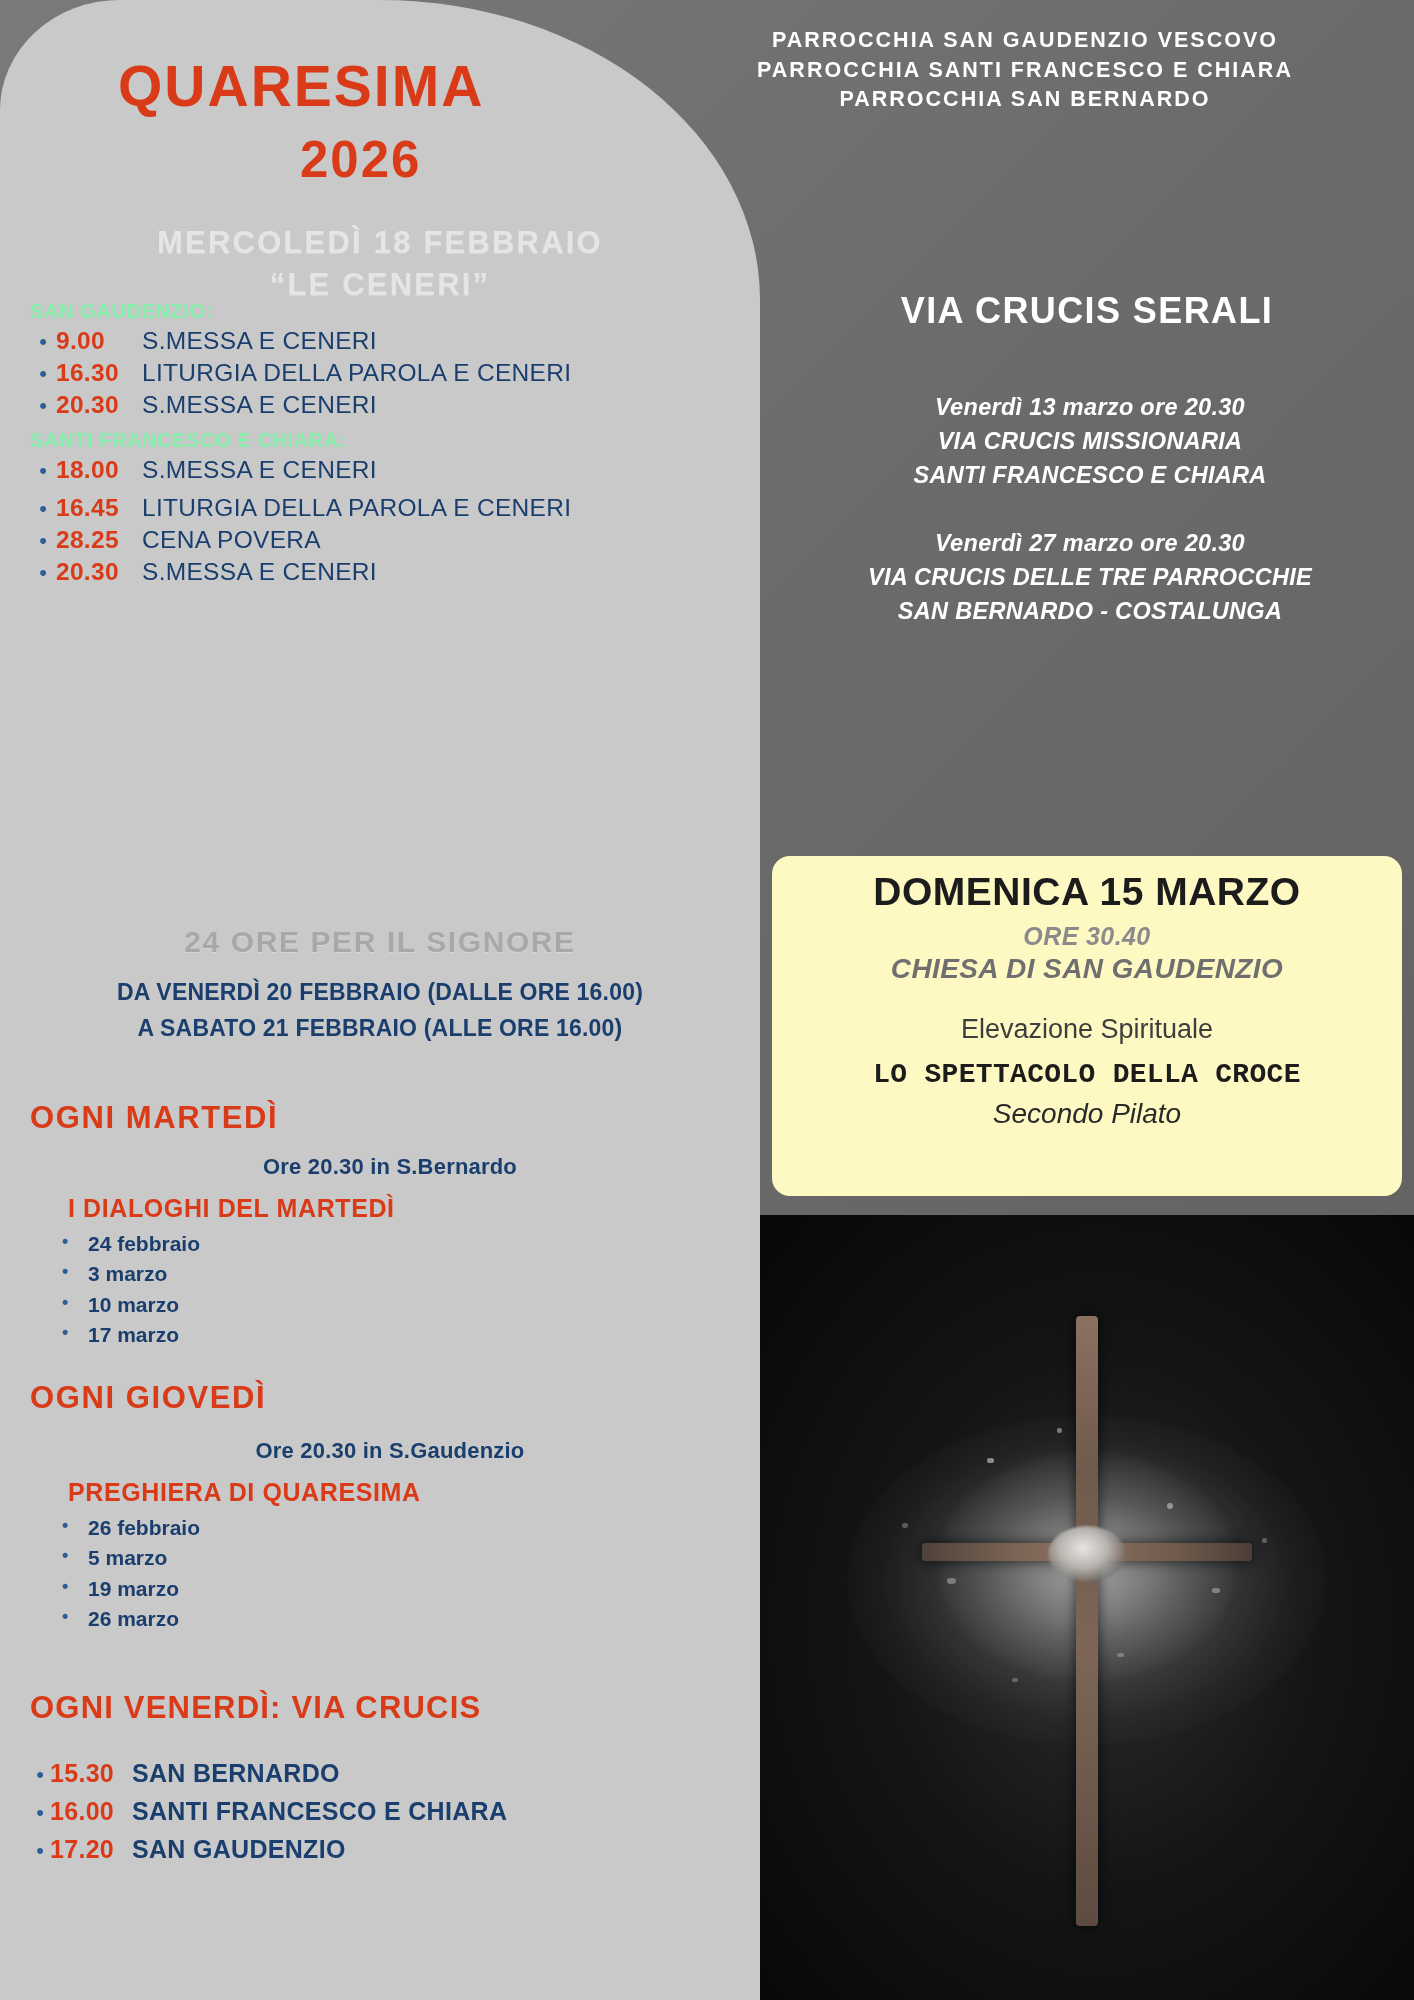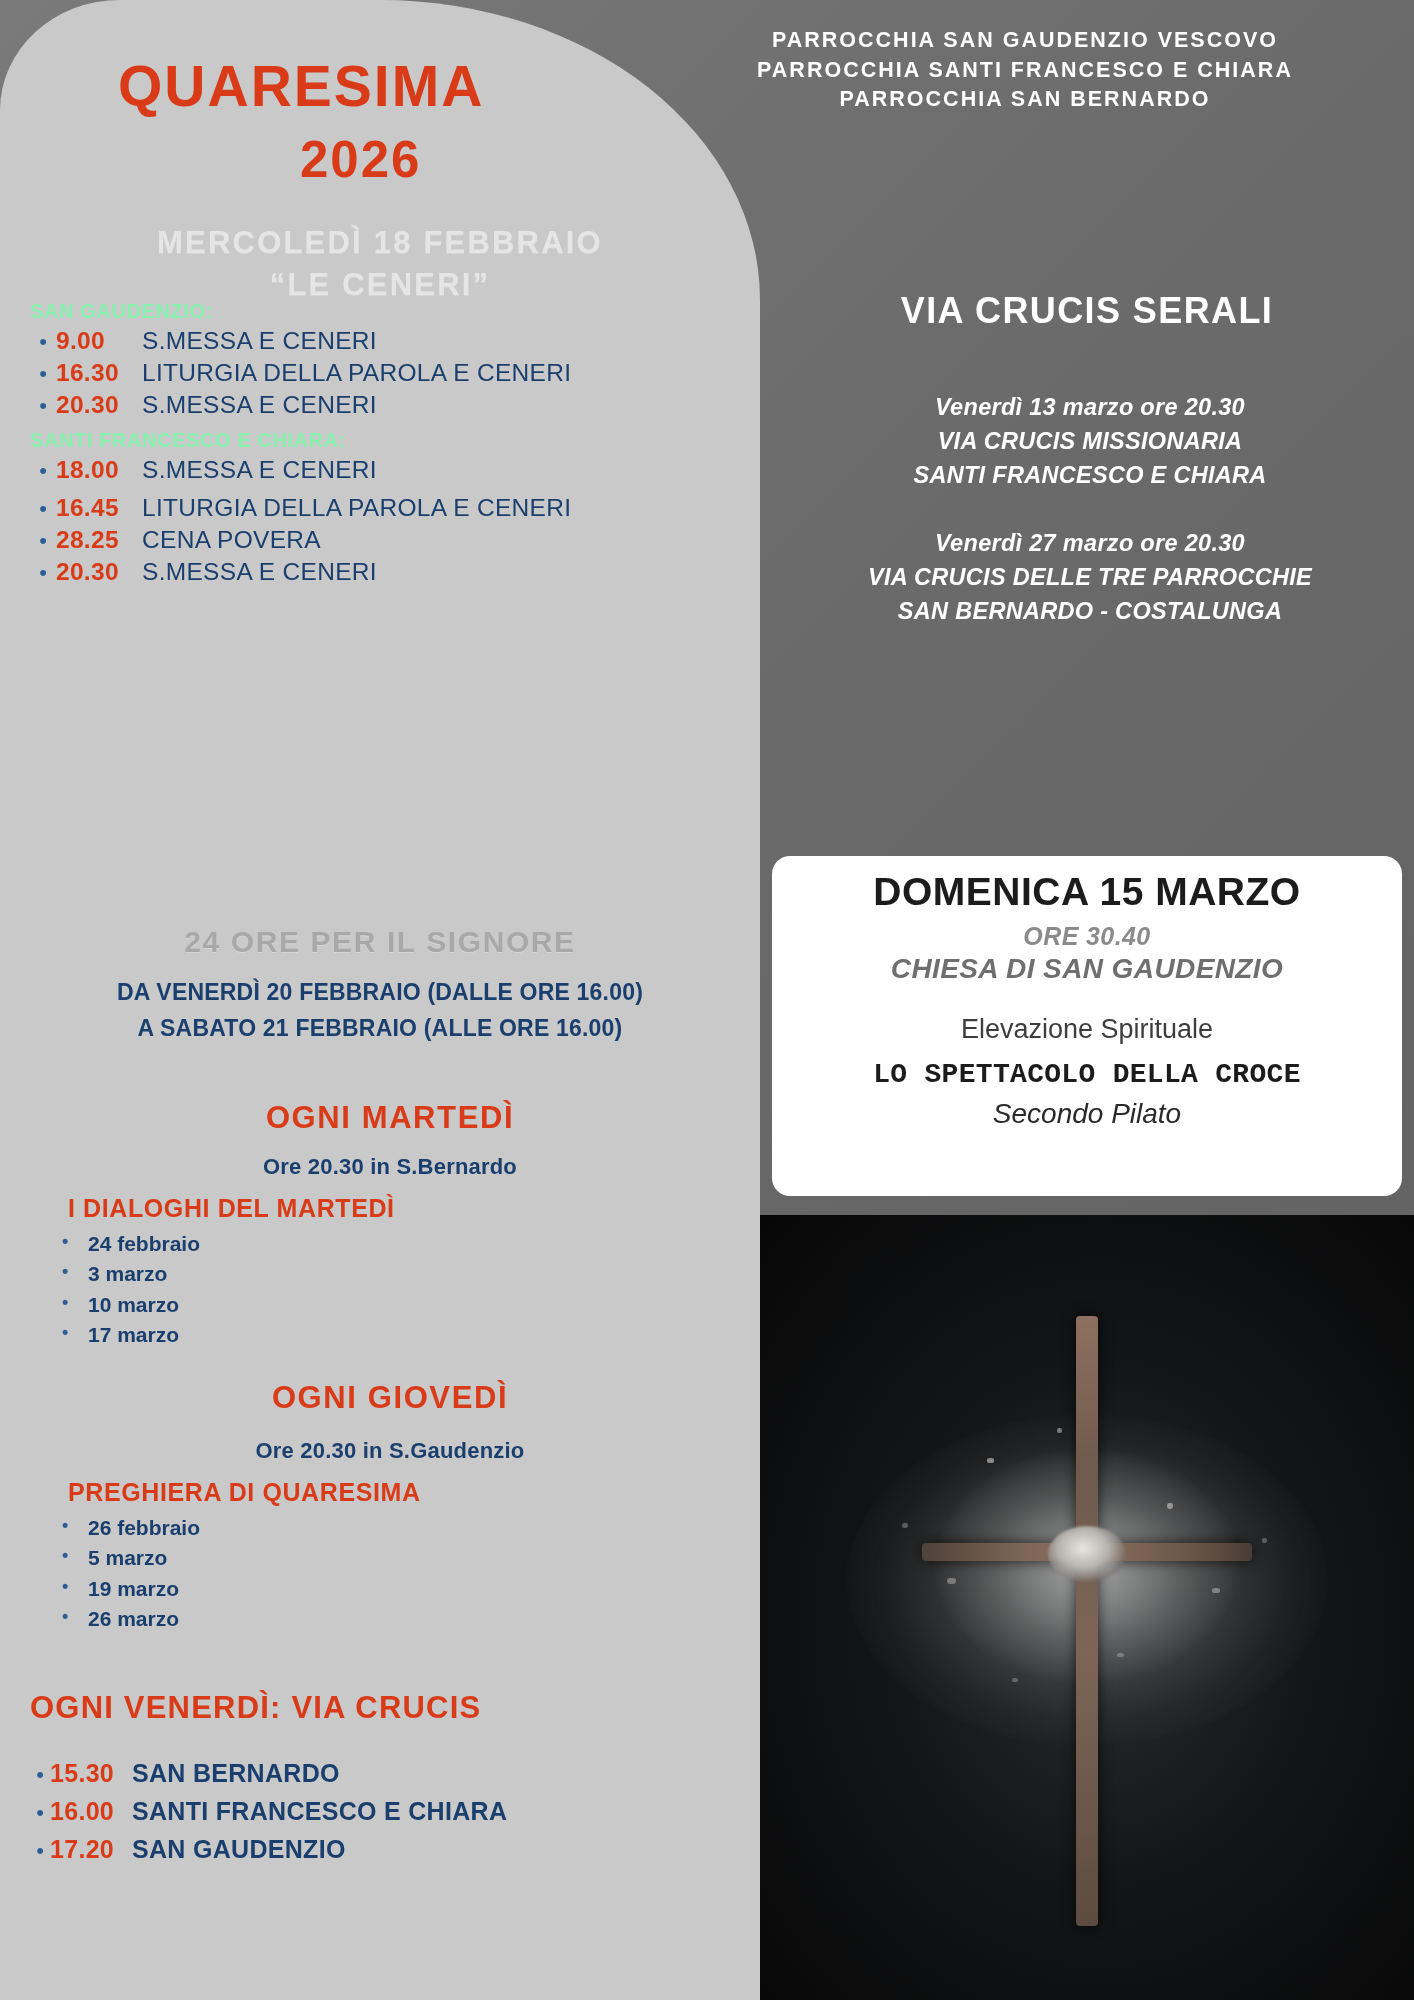--- a/index.html
+++ b/index.html
@@ -229,21 +229,21 @@
     font-size: 23px;
     line-height: 1.55;
     letter-spacing: .2px;
   }
 
   .section-red-title {
     color: #d93b18;
     font-weight: bold;
     font-size: 31px;
     letter-spacing: 1.6px;
-    text-align: center;
+    text-align: left;
   }
   .sub-bold-blue {
     color: #1a3f6e;
     font-weight: bold;
     font-size: 22px;
     text-align: center;
     letter-spacing: .2px;
   }
   .sub-red {
     color: #d93b18;
@@ -325,21 +325,21 @@
     line-height: 1.45;
     letter-spacing: .3px;
   }
 
   .domenica-card {
     position: absolute;
     left: 772px;
     top: 856px;
     width: 630px;
     height: 340px;
-    background: #ffffff;
+    background: #fef9c3;
     border-radius: 18px;
     text-align: center;
     box-sizing: border-box;
     padding-top: 14px;
   }
   .dom-title {
     color: #1c1c1c;
     font-weight: bold;
     font-size: 39px;
     letter-spacing: .5px;

